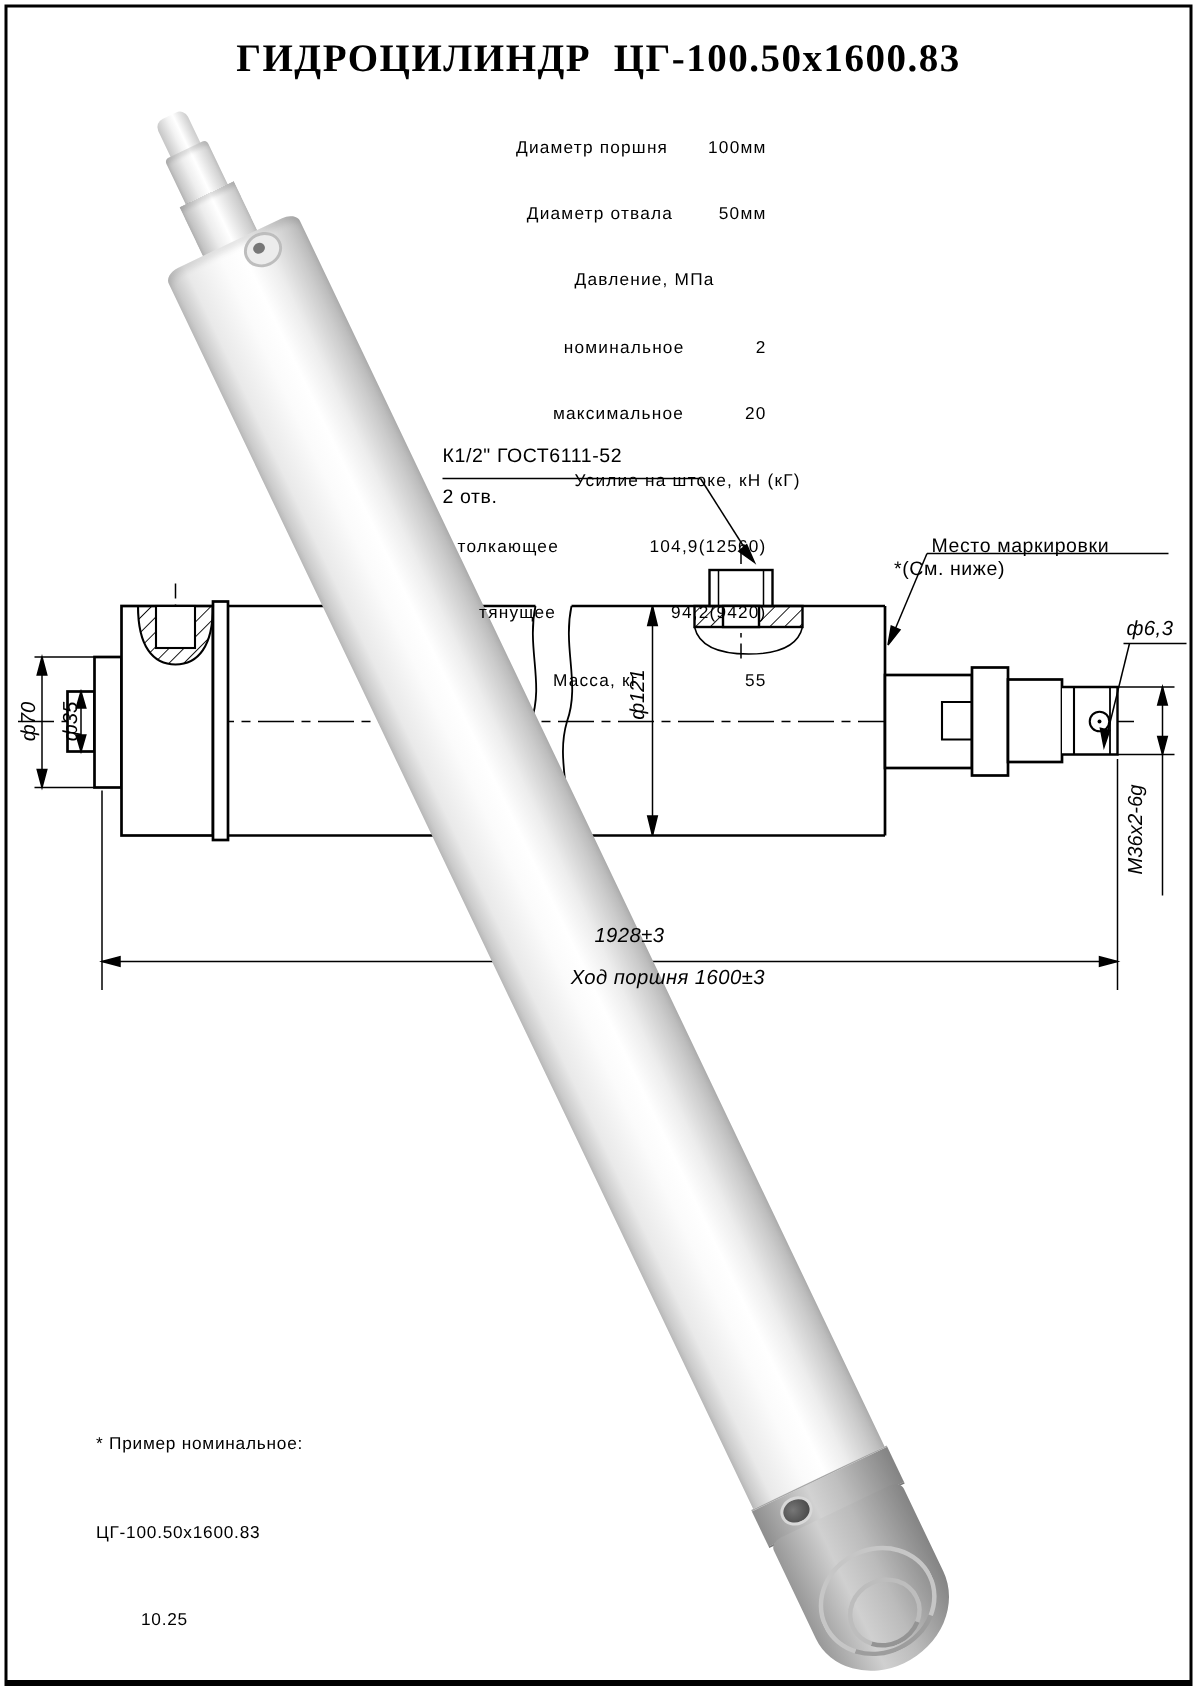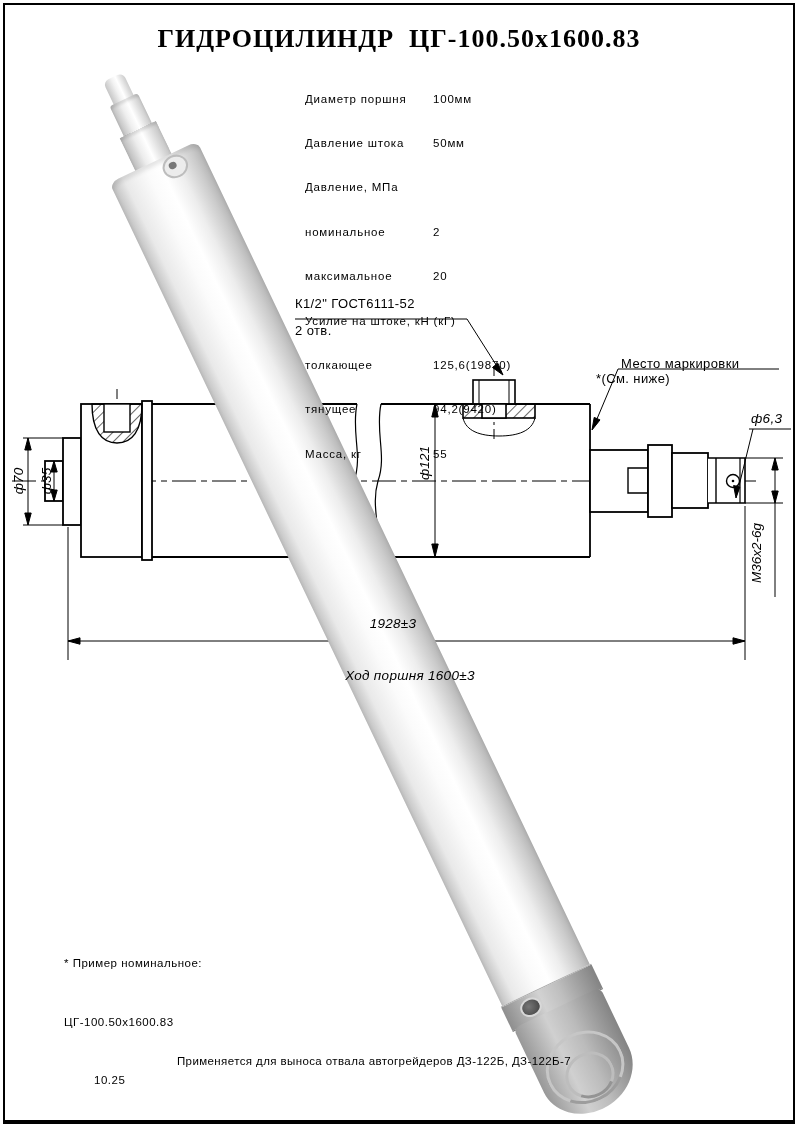--- a/index.html
+++ b/index.html
@@ -5,30 +5,30 @@
   html,body{margin:0;padding:0;background:#fff;}
   #page{position:relative;width:798px;height:1127px;background:#fff;overflow:hidden;
         font-family:"Liberation Sans",sans-serif;color:#000;text-decoration:underline;}
   .frame{position:absolute;inset:3px;border:2px solid #000;border-bottom-width:4px;pointer-events:none;z-index:6;}
 
   
   .lbl{position:absolute;z-index:4;white-space:pre;}
   .title{left:0;right:0;top:24px;text-align:center;font-family:"Liberation Serif",serif;
          font-weight:bold;font-size:26px;letter-spacing:1px;}
   .specs{left:305px;top:62px;font-size:11.5px;letter-spacing:.8px;line-height:14.8px;}
-  .specs .row{display:flex;}
+  .specs .row{display:flex;justify-content:flex-end;}
   .specs .k{width:128px;}
   .dim{font-style:italic;font-size:13.5px;letter-spacing:.3px;}
   .vdim{position:absolute;z-index:4;width:70px;height:16px;line-height:16px;text-align:center;
         transform:rotate(-90deg);font-style:italic;font-size:13.5px;}
   .call{font-size:13px;letter-spacing:.4px;}
   .notes{left:64px;top:915px;font-size:11.5px;letter-spacing:.5px;line-height:19.5px;}
   .notes .indent{padding-left:30px;}
   .footer{left:40px;right:90px;top:1055px;text-align:center;font-size:11.5px;letter-spacing:.4px;}
-  .center{text-align:center;}
+  .center{text-align:right;}
 
   
   #draw{position:absolute;left:0;top:0;z-index:2;}
 
   
   .r3d{position:absolute;left:68px;top:76px;width:100px;height:1150px;
        transform:rotate(-25.5deg);transform-origin:50px 12px;z-index:3;}
   .r3d div{position:absolute;}
   .seg{left:50%;transform:translateX(-50%);}
   .r-tip {top:0;width:22px;height:30px;border-radius:6px 6px 2px 2px;
@@ -186,45 +186,44 @@
     <div class="seg r-cap">
       <div class="r-arc1"></div>
       <div class="r-arc2"></div>
     </div>
   </div>
 
   <div class="lbl title">ГИДРОЦИЛИНДР  ЦГ-100.50х1600.83</div>
 
   <div class="lbl specs">
     <div class="row"><span class="k">Диаметр поршня</span><span>100мм</span></div>
-    <div class="row"><span class="k">Давление штока</span><span>50мм</span></div>
+    <div class="row"><span class="k">Диаметр отвала</span><span>50мм</span></div>
     <div class="row"><span class="k">Давление, МПа</span><span></span></div>
     <div class="row"><span class="k">номинальное</span><span>2</span></div>
     <div class="row"><span class="k">максимальное</span><span>20</span></div>
     <div class="row"><span class="k">Усилие на штоке, кН (кГ)</span><span></span></div>
-    <div class="row"><span class="k">толкающее</span><span>125,6(19870)</span></div>
+    <div class="row"><span class="k">толкающее</span><span>104,9(12560)</span></div>
     <div class="row"><span class="k">тянущее</span><span>94,2(9420)</span></div>
     <div class="row"><span class="k">Масса, кг</span><span>55</span></div>
   </div>
 
   <div class="lbl call" style="left:295px;top:296px;">К1/2" ГОСТ6111-52</div>
   <div class="lbl call" style="left:295px;top:323px;text-align:center;">2 отв.</div>
 
   <div class="lbl call" style="left:621px;top:356px;">Место маркировки</div>
   <div class="lbl call" style="left:596px;top:371px;">*(См. ниже)</div>
 
   <div class="vdim" style="left:-16px;top:473px;">ф70</div>
   <div class="vdim" style="left:12px;top:473px;">ф35</div>
   <div class="vdim" style="left:390px;top:455px;">ф121</div>
   <div class="vdim" style="left:722px;top:545px;">М36х2-6g</div>
 
   <div class="lbl dim" style="left:751px;top:411px;">ф6,3</div>
   <div class="lbl dim center" style="left:343px;top:616px;width:100px;">1928±3</div>
-  <div class="lbl dim center" style="left:310px;top:644px;width:200px;margin-top:24px;">Ход поршня 1600±3</div>
+  <div class="lbl dim center" style="left:310px;top:644px;width:200px;">Ход поршня 1600±3</div>
 
   <div class="lbl notes">
     <div>* Пример номинальное:</div>
     <div>ЦГ-100.50х1600.83</div>
     <div class="indent">10.25</div>
   </div>
 
-  <div class="lbl footer">Применяется для выноса отвала автогрейдеров ДЗ-122Б, ДЗ-122Б-7</div>
 </div>
 
 </body></html>

